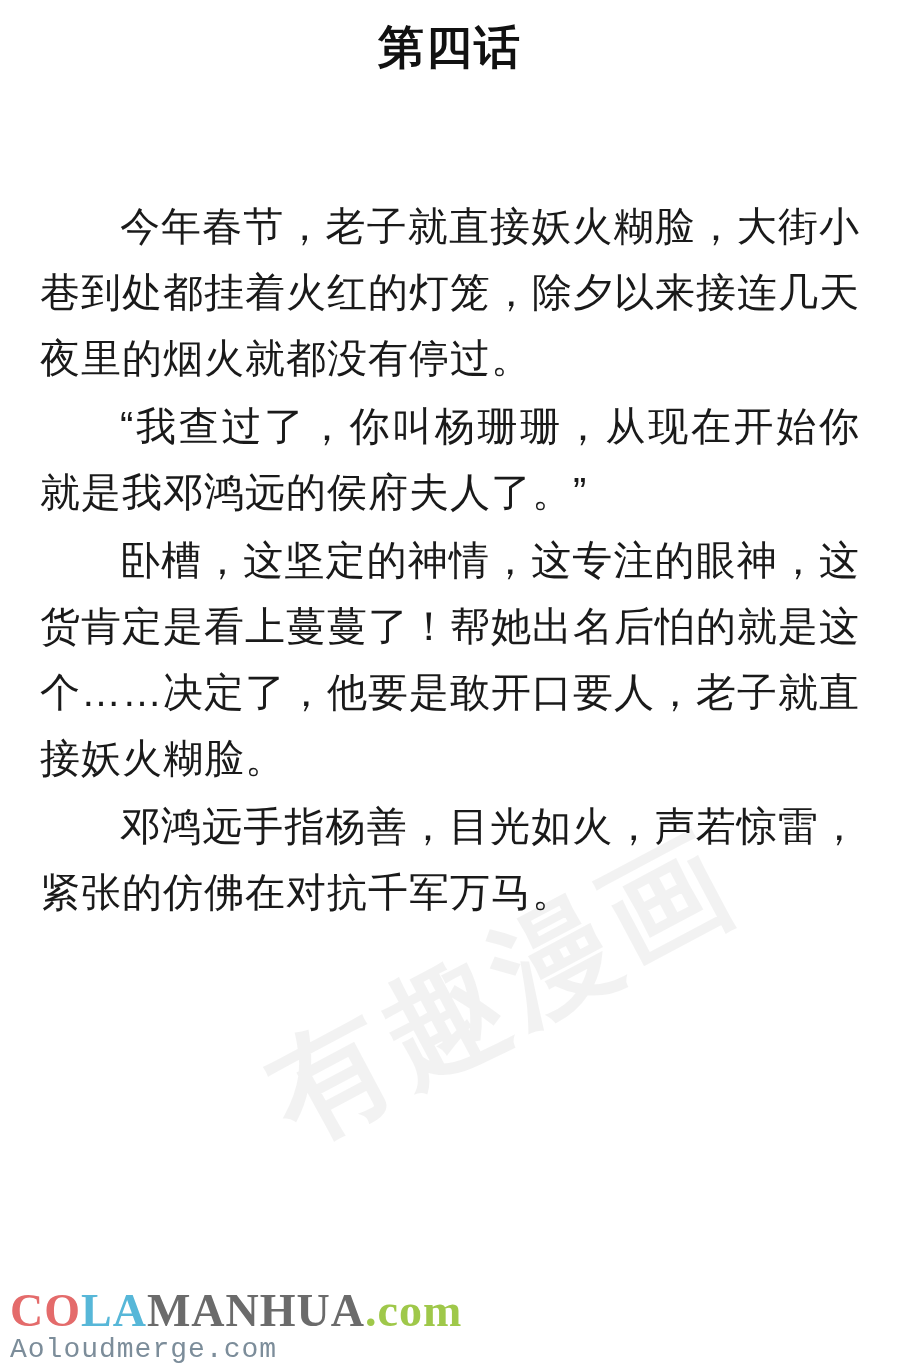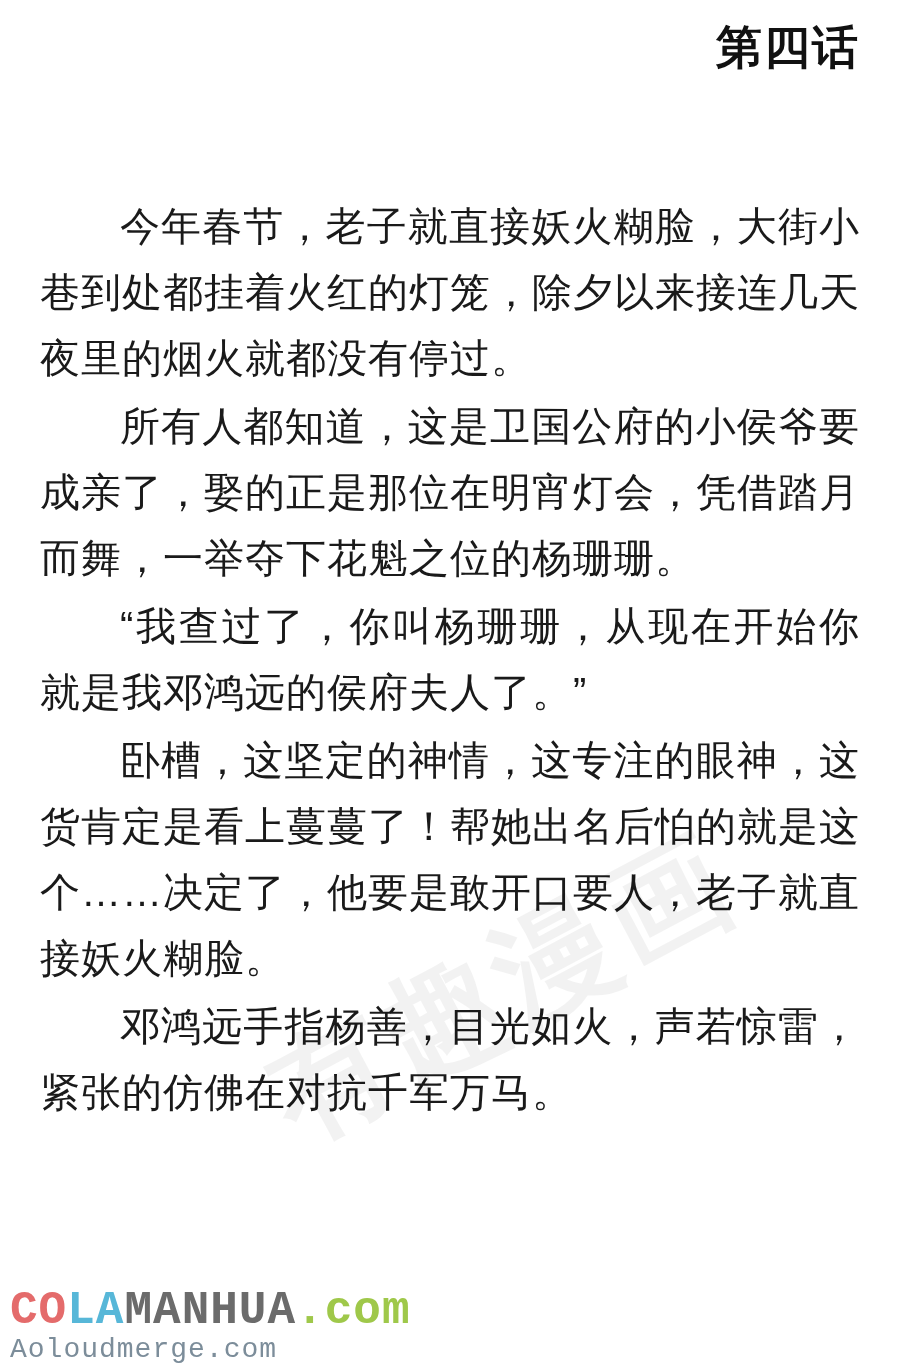--- a/index.html
+++ b/index.html
@@ -15,21 +15,21 @@
     position: relative;
   }
   .page {
     position: relative;
     width: 900px;
     height: 1366px;
     box-sizing: border-box;
     padding: 0 40px;
   }
   .chapter-title {
-    text-align: right;
+    text-align: center;
     font-size: 46px;
     font-weight: 700;
     letter-spacing: 2px;
     color: #111111;
     margin: 8px 0 8px 0;
     padding-top: 12px;
     line-height: 1.2;
     font-family: "Liberation Sans", "DejaVu Sans", sans-serif;
   }
   .body-text {
@@ -62,21 +62,21 @@
   .wm-bottom {
     position: absolute;
     left: 10px;
     bottom: 10px;
     pointer-events: none;
     line-height: 1.0;
   }
   .wm-bottom .line1 {
     font-size: 46px;
     font-weight: 700;
-    font-family: Liberation Mono, monospace;
+    font-family: Liberation Serif, serif;
     letter-spacing: 1px;
     white-space: nowrap;
   }
   .wm-bottom .line1 .c1 { color: #e46b6b; }
   .wm-bottom .line1 .c2 { color: #57b7d8; }
   .wm-bottom .line1 .c3 { color: #6b6b6b; }
   .wm-bottom .line1 .c4 { color: #9fc84a; }
   .wm-bottom .line2 {
     font-size: 28px;
     font-family: Liberation Mono, monospace;
@@ -88,21 +88,20 @@
 </style>
 </head>
 <body>
 
 <div class="page">
 
   <h1 class="chapter-title">第四话</h1>
 
   <div class="body-text">
     <p>今年春节，老子就直接妖火糊脸，大街小巷到处都挂着火红的灯笼，除夕以来接连几天夜里的烟火就都没有停过。</p>
-    <p>所有人都知道，这是卫国公府的小侯爷要成亲了，娶的正是那位在明宵灯会，凭借踏月而舞，一举夺下花魁之位的杨珊珊。</p>
     <p>“我查过了，你叫杨珊珊，从现在开始你就是我邓鸿远的侯府夫人了。”</p>
     <p>卧槽，这坚定的神情，这专注的眼神，这货肯定是看上蔓蔓了！帮她出名后怕的就是这个……决定了，他要是敢开口要人，老子就直接妖火糊脸。</p>
     <p>邓鸿远手指杨善，目光如火，声若惊雷，紧张的仿佛在对抗千军万马。</p>
   </div>
 
   <div class="wm-center">有趣漫画</div>
 
   <div class="wm-bottom">
     <div class="line1"><span class="c1">CO</span><span class="c2">LA</span><span class="c3">MANHUA</span><span class="c4">.com</span></div>
     <div class="line2">Aoloudmerge.com</div>

